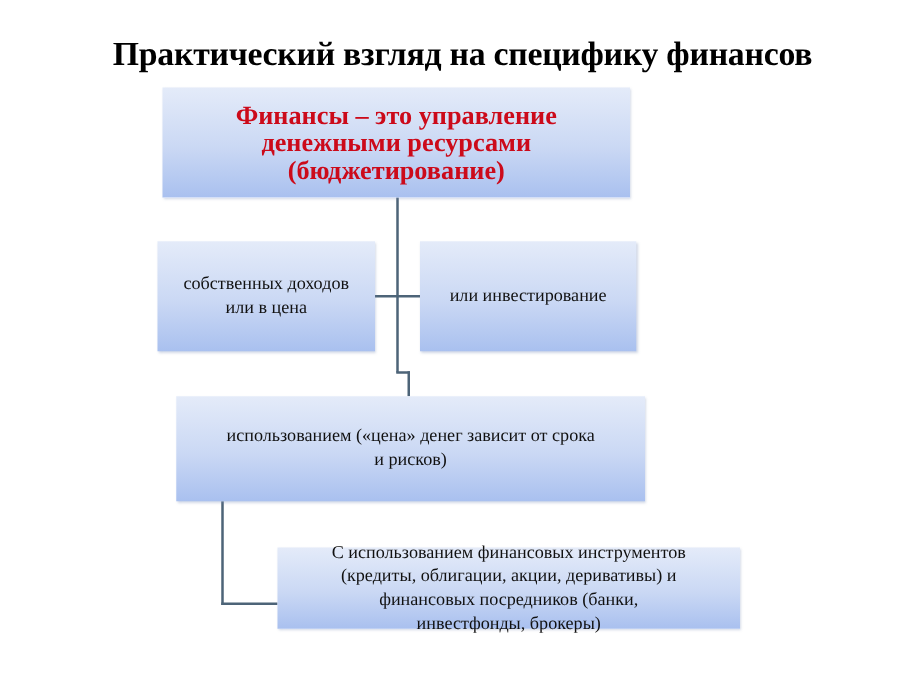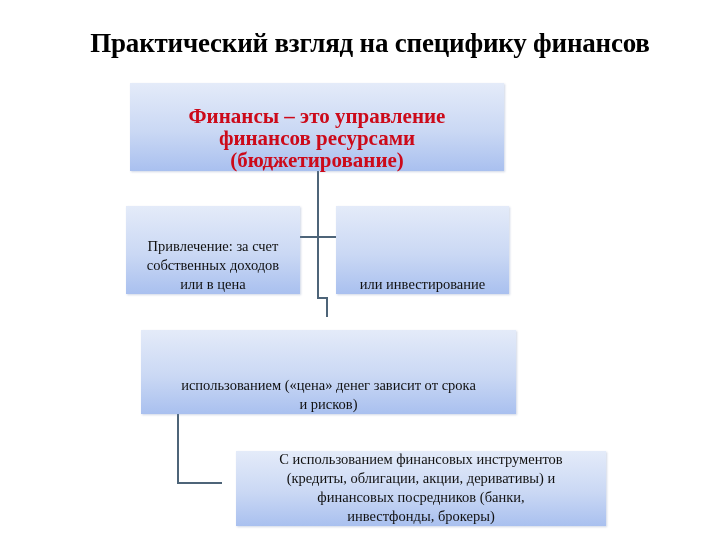--- a/index.html
+++ b/index.html
@@ -21,28 +21,27 @@
     width: 740px;
     text-align: center;
     font-size: 27px;
     font-weight: bold;
     color: #000000;
     letter-spacing: -0.2px;
   }
   .box {
     position: absolute;
     display: flex;
-    align-items: flex-end;
+    align-items: center;
     justify-content: center;
     text-align: center;
     box-sizing: border-box;
     background: linear-gradient(to bottom, #e4ebf9 0%, #cad8f4 55%, #a9c0ef 100%);
     box-shadow: 1px 1px 2px rgba(120,140,180,0.35);
     color: #111111;
-    margin-top: 13px;
   }
   .box span { display: block; }
   .top-box {
     left: 130px; top: 70px; width: 374px; height: 88px;
     font-size: 21px;
     font-weight: bold;
     line-height: 22px;
   }
   .top-box .label { color: var(--accent, #cc0a1a); }
   .left-box {
@@ -51,21 +50,21 @@
   }
   .right-box {
     left: 336px; top: 193px; width: 173px; height: 88px;
     font-size: 14.5px; line-height: 19px;
   }
   .mid-box {
     left: 141px; top: 317px; width: 375px; height: 84px;
     font-size: 14.5px; line-height: 19px;
   }
   .bottom-box {
-    left: 236px; top: 438px; width: 370px; height: 75px;
+    left: 222px; top: 438px; width: 370px; height: 65px;
     font-size: 14.5px; line-height: 19px;
   }
   .line {
     position: absolute;
     background: #4d6478;
   }
 </style>
 </head>
 <body style="--accent: #cc0a1a;">
 
@@ -75,28 +74,27 @@
 <div class="line" style="left:300px; top:236px; width:18px; height:2px;"></div>
 <div class="line" style="left:318px; top:236px; width:18px; height:2px;"></div>
 <div class="line" style="left:317px; top:297px; width:11px; height:2px;"></div>
 <div class="line" style="left:326px; top:297px; width:2px; height:20px;"></div>
 <div class="line" style="left:177px; top:401px; width:2px; height:83px;"></div>
 <div class="line" style="left:177px; top:482px; width:45px; height:2px;"></div>
 
 <div class="box top-box">
   <div>
     <span class="label">Финансы – это управление</span>
-    <span class="label">финансов ресурсами</span>
+    <span class="label">денежными ресурсами</span>
     <span class="label">(бюджетирование)</span>
   </div>
 </div>
 
 <div class="box left-box">
   <div>
-    <span>Привлечение: за счет</span>
     <span>собственных доходов</span>
     <span>или в цена</span>
   </div>
 </div>
 
 <div class="box right-box">
   <div>
     <span>или инвестирование</span>
   </div>
 </div>

